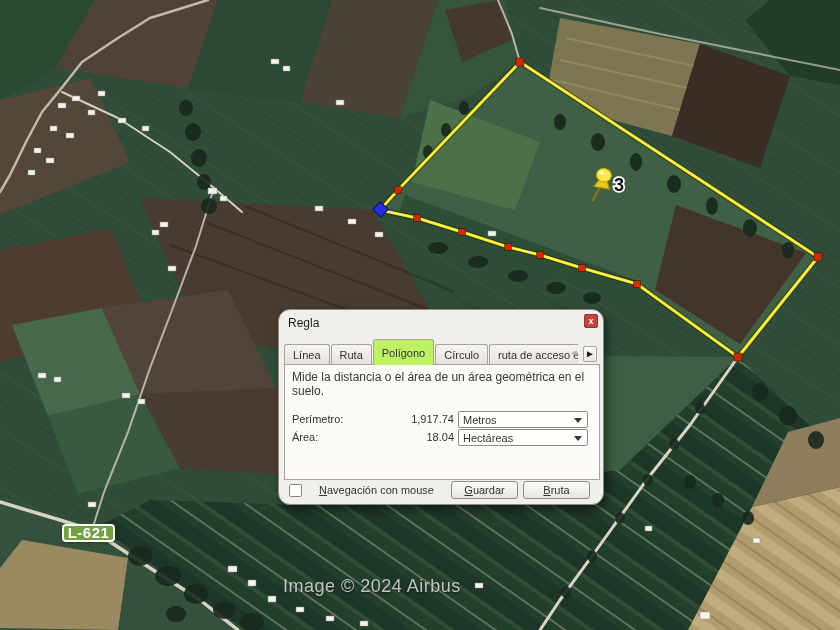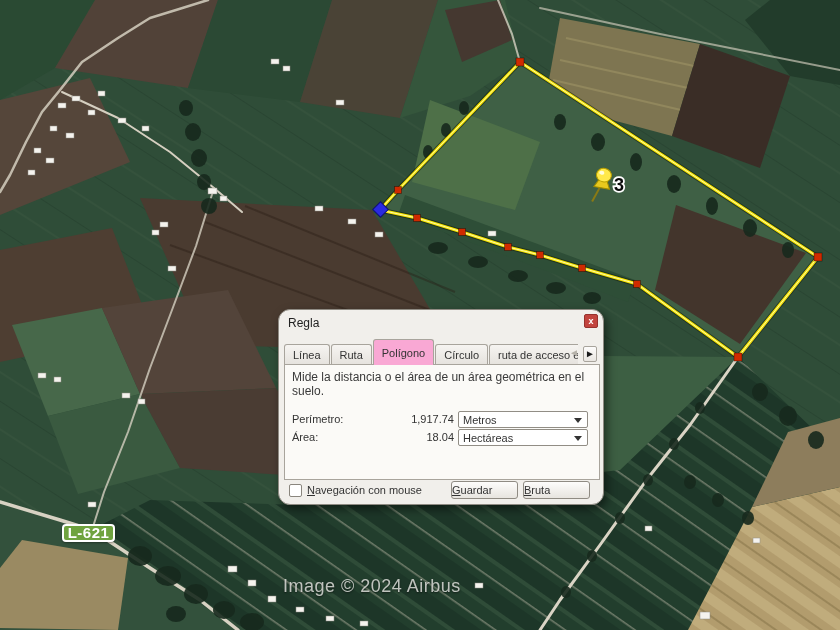--- a/index.html
+++ b/index.html
@@ -20,41 +20,41 @@
     background:#f1efeb;border:1px solid #8f8b83;border-radius:12px;
     box-shadow:3px 4px 10px rgba(0,0,0,.5);font-size:11px;color:#333;}
   .dlg-title{position:absolute;left:9px;top:6px;font-size:12px;color:#222;}
   .dlg-close{position:absolute;right:5px;top:4px;width:14px;height:14px;background:#c2443e;
     border:1px solid #97322d;border-radius:2px;color:#fff;font-size:9px;font-weight:bold;
     text-align:center;line-height:12px;cursor:default;}
   .tabbar{position:absolute;left:5px;top:29px;width:294px;height:26px;overflow:hidden;white-space:nowrap;}
   .tab{display:inline-block;vertical-align:bottom;height:21px;margin-top:5px;padding:0 8px;
     line-height:20px;background:linear-gradient(#f6f4f1,#e5e2dd);border:1px solid #a8a49c;
     border-bottom:none;border-radius:3px 3px 0 0;margin-right:1px;color:#333;}
-  .tab.active{height:26px;margin-top:0;line-height:26px;background:#f9a8d4;position:relative;z-index:3;}
+  .tab.active{height:26px;margin-top:0;line-height:26px;background:#bef264;position:relative;z-index:3;}
   .tab-scroll{position:absolute;top:36px;font-size:10px;line-height:14px;}
   .tab-scroll.left{right:24px;color:#b5b1a9;}
   .tab-scroll.right{right:6px;color:#1a1a1a;border:1px solid #a8a49c;border-radius:2px;
     background:linear-gradient(#fdfcfb,#e9e6e1);width:14px;height:16px;text-align:center;}
   .panel{position:absolute;left:5px;top:54px;width:316px;height:116px;background:#fbfaf7;
     border:1px solid #a8a49c;z-index:2;}
   .desc{position:absolute;left:7px;top:5px;font-size:12px;color:#3a3a3a;}
   .row{position:absolute;left:7px;right:7px;height:17px;}
   .row.r1{top:46px;} .row.r2{top:64px;}
   .row .lbl{position:absolute;left:0;top:2px;}
   .row .val{position:absolute;right:138px;top:2px;width:80px;text-align:right;}
   .combo{position:absolute;right:4px;top:0;width:130px;height:17px;background:#fff;
     border:1px solid #918d85;border-radius:2px;line-height:15px;padding:1px 4px;cursor:default;}
   .combo .arr{position:absolute;right:5px;top:6px;width:0;height:0;
     border-left:4px solid transparent;border-right:4px solid transparent;border-top:5px solid #333;}
   .footer{position:absolute;left:0;right:0;bottom:0;height:26px;}
   .chk{position:absolute;left:10px;bottom:7px;width:13px;height:13px;background:#fff;
     border:1px solid #8a867e;border-radius:2px;}
-  .chklbl{position:absolute;left:28px;bottom:8px;}
-  .btn{position:absolute;bottom:5px;width:67px;height:18px;line-height:16px;
+  .chklbl{position:absolute;left:40px;bottom:8px;}
+  .btn{position:absolute;bottom:5px;width:67px;height:18px;text-align:center;line-height:16px;
     background:linear-gradient(#fdfcfb,#e7e4df);border:1px solid #8f8b83;border-radius:3px;cursor:default;}
   .btn.save{left:172px;} .btn.clear{left:244px;}
 </style>
 </head>
 <body>
 
 <div id="stage">
 
   <svg class="map" width="840" height="630" viewBox="0 0 840 630">
     <defs>

